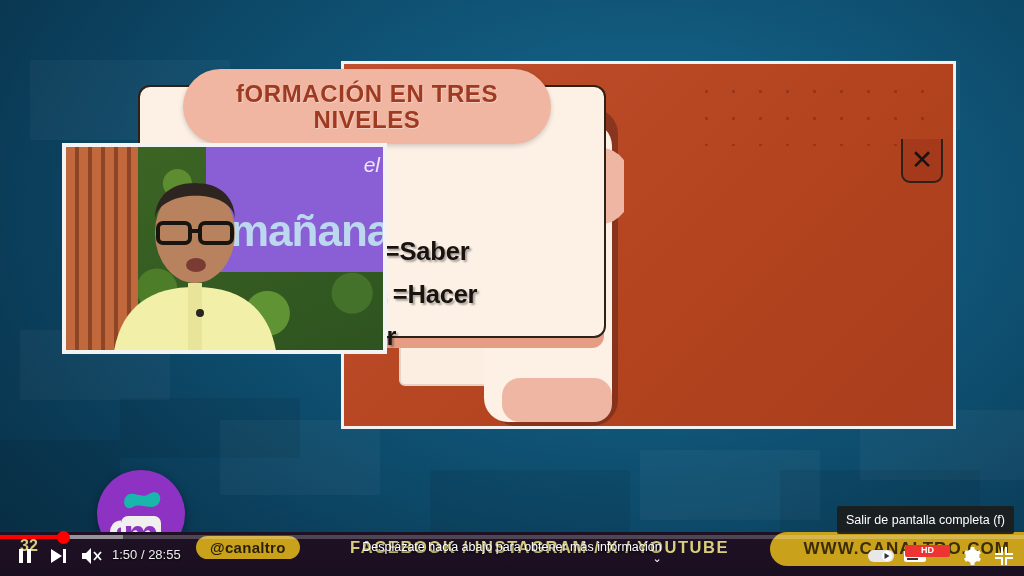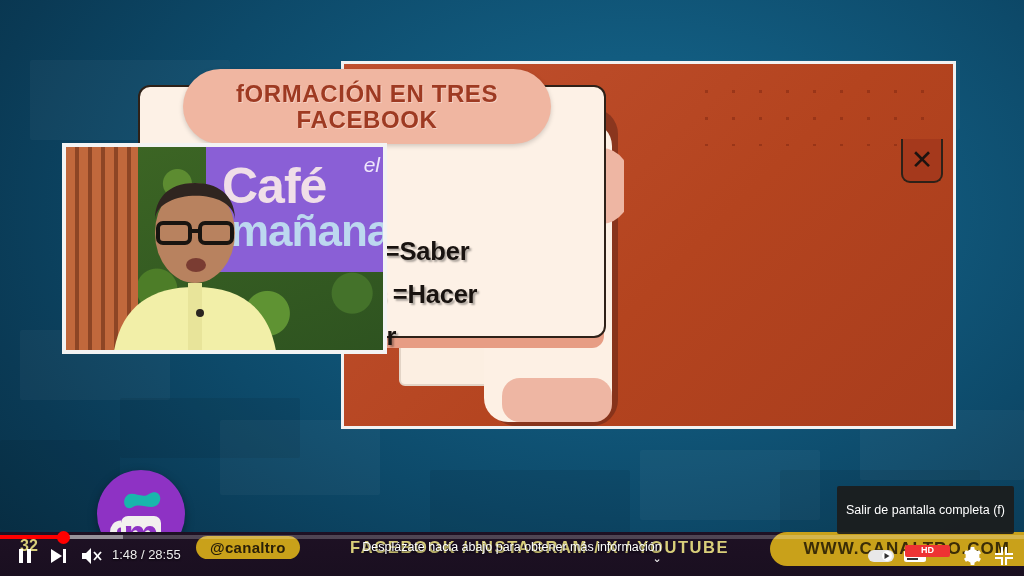--- a/index.html
+++ b/index.html
@@ -250,21 +250,21 @@
   }
   #scroll-hint-text {
     color: #fff; font-size: 12.5px; text-shadow: 0 1px 3px rgba(0,0,0,.9);
     white-space: nowrap;
   }
   #scroll-hint-chevron { color: #fff; font-size: 11px; line-height: .9; }
 
   #fullscreen-tooltip {
     position: absolute; right: 10px; bottom: 42px; z-index: 45;
     background: rgba(28,28,28,0.92); color: #fff;
-    font-size: 12.5px; padding: 17px 9px; border-radius: 2px;
+    font-size: 12.5px; padding: 7px 9px; border-radius: 2px;
     white-space: nowrap;
   }
 </style>
 </head>
 <body>
 
 <div id="stage">
 
   <div class="geo" style="left:20px;top:330px;width:150px;height:70px;"></div>
   <div class="geo d" style="left:120px;top:398px;width:180px;height:60px;"></div>
@@ -345,38 +345,37 @@
         <rect x="18" y="276" width="110" height="44" rx="18" fill="#eeb6a3"></rect>
       </svg>
     </div>
   </div>
 
   <div id="panel-backlayer"></div>
   <div id="text-panel"></div>
 
   <div id="title-pill">
     <div class="ln">fORMACIÓN EN TRES</div>
-    <div class="ln">FACEBOOK</div>
+    <div class="ln">NIVELES</div>
   </div>
 
   <div class="panel-line" id="panel-line-0">Competencias =Saber</div>
   <div class="panel-line" id="panel-line-1">Características =Hacer</div>
   <div class="panel-line" id="panel-line-2">Principios = Ser</div>
 
   <div id="close-button">
     <span class="x">✕</span>
   </div>
 
   <div id="presenter-inset">
     <div id="pres-bg"></div>
     <div id="pres-foliage"></div>
     <div id="pres-wood"></div>
     <div id="pres-logo-panel">
       <div id="pres-logo-el">el</div>
-      <div id="pres-logo-cafe">Café</div>
       <div id="pres-logo-manana">mañana</div>
     </div>
     <svg id="pres-person" viewBox="0 0 190 200">
       <path d="M12 200 C14 140 46 116 95 116 C144 116 176 140 178 200 Z" fill="#f2efa8"></path>
       <path d="M88 112 L102 112 L102 200 L88 200 Z" fill="#e8e49a"></path>
       <ellipse cx="95" cy="62" rx="40" ry="50" fill="#b8825f"></ellipse>
       <path d="M55 48 C58 18 132 16 135 48 C135 30 124 12 95 12 C66 12 55 30 55 48 Z" fill="#2f2520"></path>
       <rect x="58" y="52" width="32" height="20" rx="5" fill="none" stroke="#181410" stroke-width="4"></rect>
       <rect x="100" y="52" width="32" height="20" rx="5" fill="none" stroke="#181410" stroke-width="4"></rect>
       <line x1="90" y1="60" x2="100" y2="60" stroke="#181410" stroke-width="4"></line>
@@ -426,21 +425,21 @@
           <rect x="13" y="1" width="3" height="14" fill="#fff"></rect>
         </svg>
     </div>
     <div class="ctrl-btn" id="volume-button">
       <svg width="22" height="18" viewBox="0 0 22 18">
         <polygon points="1,6 5,6 10,1 10,17 5,12 1,12" fill="#fff"></polygon>
         <line x1="13" y1="5" x2="20" y2="13" stroke="#fff" stroke-width="1.8"></line>
         <line x1="20" y1="5" x2="13" y2="13" stroke="#fff" stroke-width="1.8"></line>
       </svg>
     </div>
-    <div id="time-display">1:48 / 28:55</div>
+    <div id="time-display">1:50 / 28:55</div>
 
     <div class="ctrl-btn" id="autoplay-button">
       <svg width="28" height="16" viewBox="0 0 28 16">
         <rect x="1" y="2" width="26" height="12" rx="6" fill="#e8e8e8"></rect>
         <circle cx="20" cy="8" r="5" fill="#fff"></circle>
         <polygon points="17.5,5 22.5,8 17.5,11" fill="#333"></polygon>
       </svg>
     </div>
     <div class="ctrl-btn" id="subtitles-button">
       <svg width="24" height="16" viewBox="0 0 24 16">

